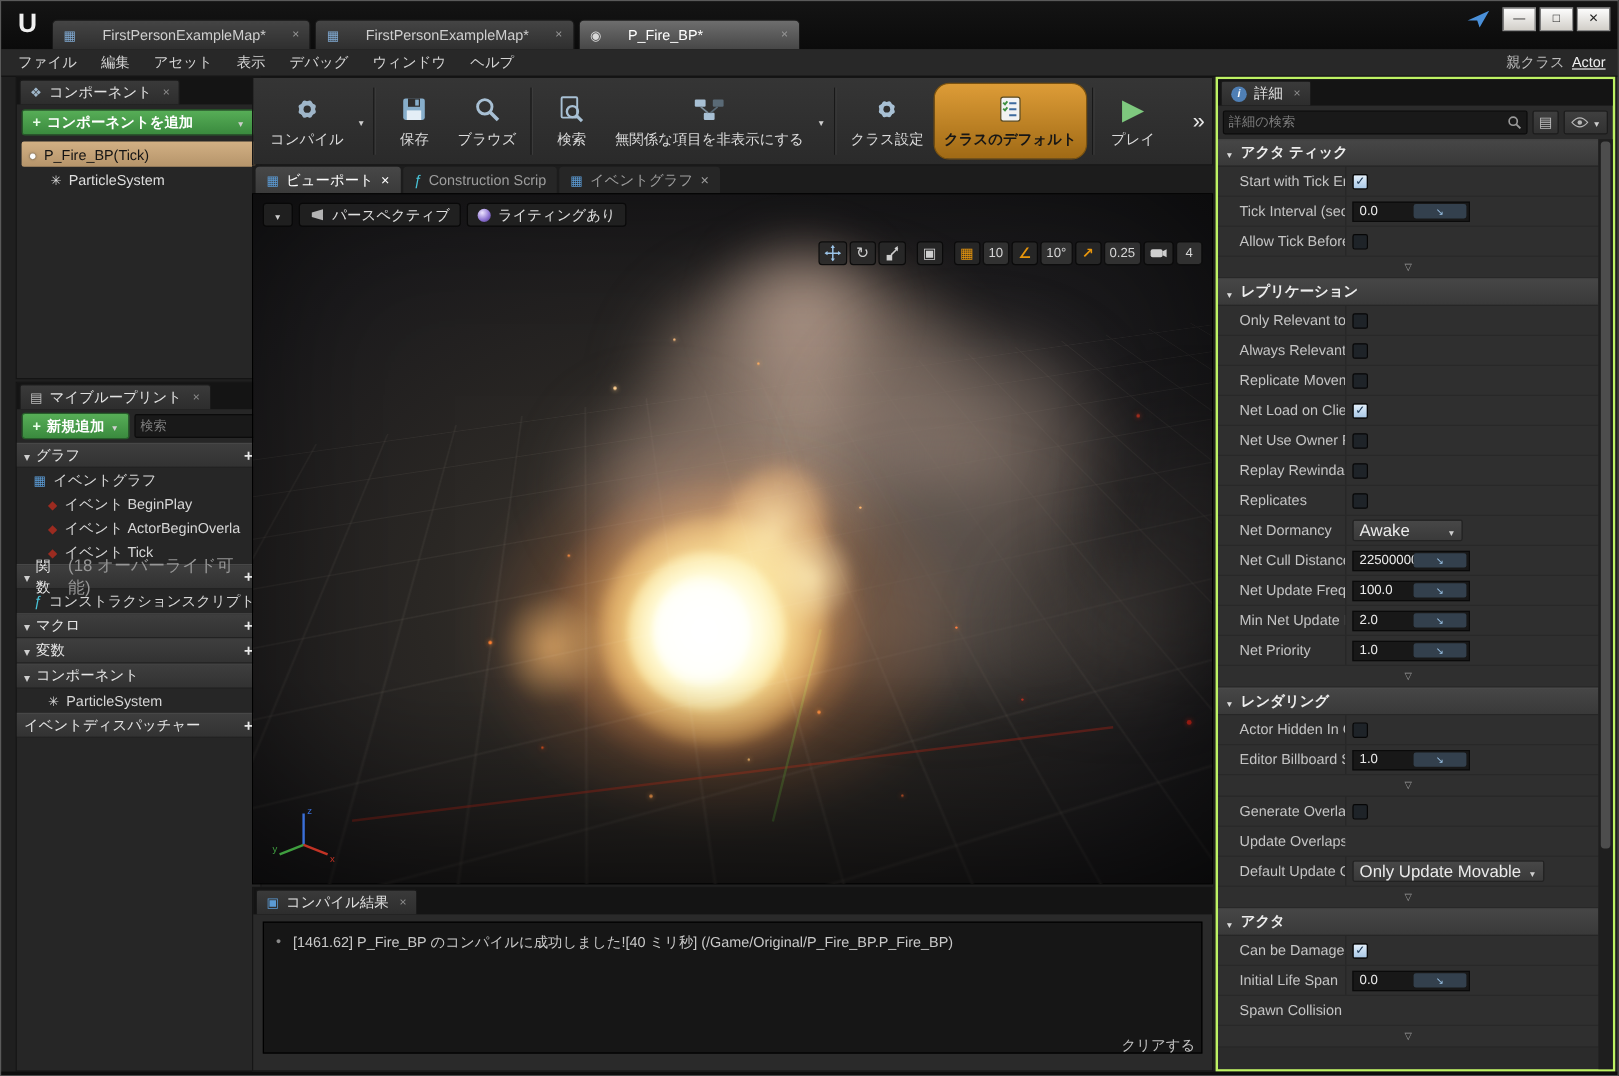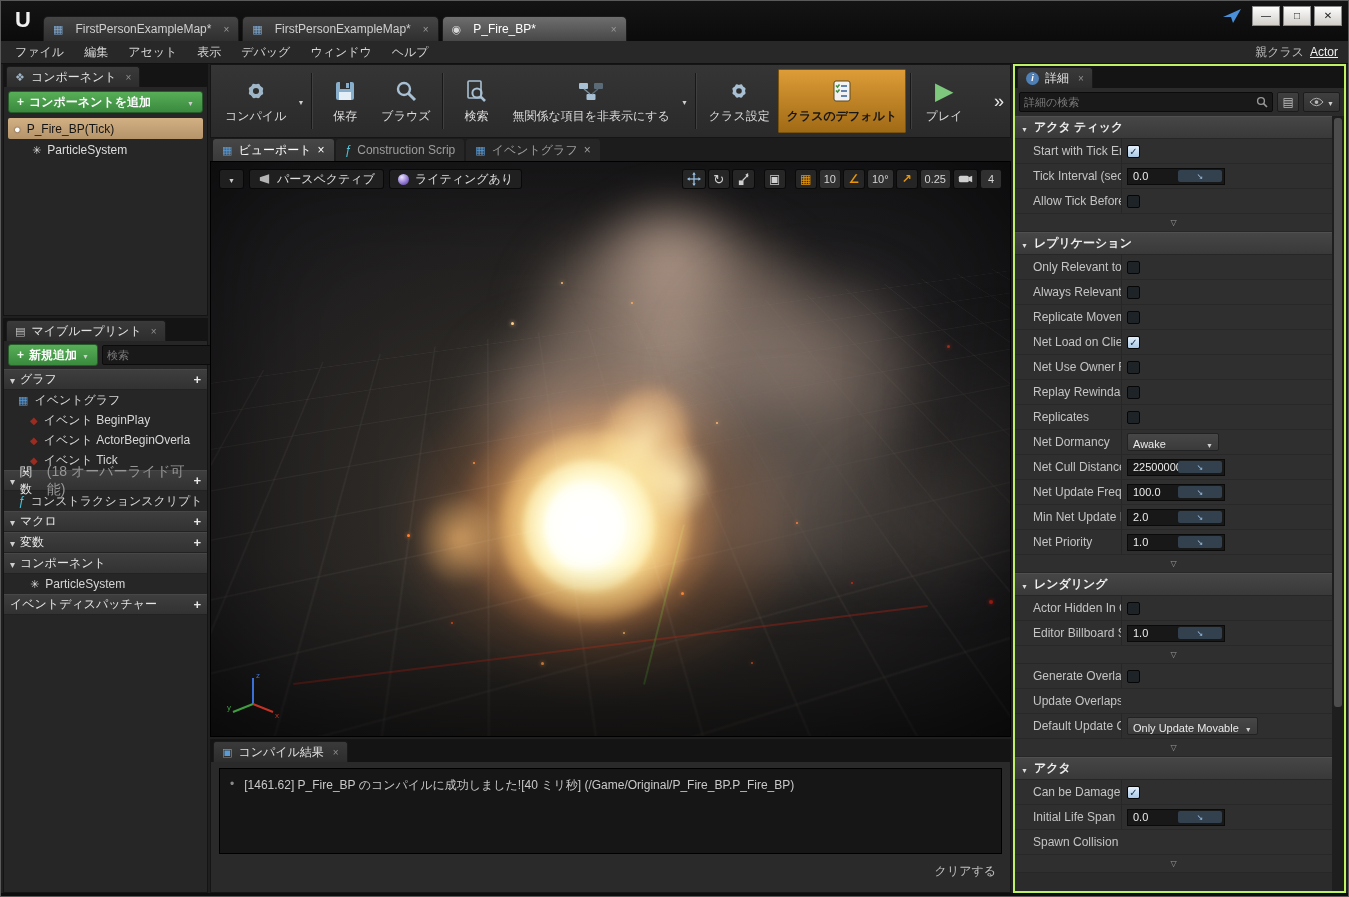--- a/index.html
+++ b/index.html
@@ -7,21 +7,21 @@
     font-family:"Liberation Sans","DejaVu Sans",sans-serif; font-size:12px; color:#c8c8c8; }
   .window { position:relative; width:1349px; height:897px; background:#1f1f1f;
     border:1px solid #5a5a5a; overflow:hidden; }
 
   
   .titlebar { position:absolute; left:0; top:0; right:0; height:40px;
     background:linear-gradient(#141414,#0b0b0b); }
   .ue-logo { position:absolute; left:8px; top:5px; width:28px; height:28px; color:#f0f0f0;
     font-size:22px; font-weight:bold; text-align:center; line-height:28px; }
   .asset-tabs { position:absolute; left:42px; bottom:0; display:flex; gap:3px; }
-  .atab { display:flex; align-items:center; gap:12px; height:25px; min-width:185px;
+  .atab { display:flex; align-items:center; gap:22px; height:25px; min-width:185px;
     padding:0 9px; border-radius:5px 5px 0 0; background:linear-gradient(#454545,#2f2f2f);
     border:1px solid #1a1a1a; border-bottom:none; color:#cfcfcf; white-space:nowrap; }
   .atab.active { background:linear-gradient(#6e6e6e,#474747); color:#fff; }
   .atab .x { margin-left:auto; color:#9a9a9a; font-size:10px; }
   .ic-map::after { content:"▦"; color:#7fa8d0; font-size:11px; }
   .ic-particle::after { content:"◉"; color:#d8d8d8; font-size:11px; }
   .title-right { position:absolute; right:6px; top:5px; display:flex; align-items:center; gap:10px; }
   .notif { width:20px; height:16px; }
   .winbtns { display:flex; gap:3px; }
   .winbtn { width:28px; height:20px; background:linear-gradient(#fdfdfd,#d2cfc9);
@@ -29,21 +29,21 @@
 
   
   .menubar { position:absolute; left:0; top:40px; right:0; height:23px; background:#282828;
     border-bottom:1px solid #111; display:flex; align-items:center; padding:0 4px; }
   .menu-item { padding:0 10px; line-height:23px; color:#d5d5d5; }
   .parent-class { position:absolute; right:10px; top:0; line-height:23px; color:#bdbdbd; }
   .parent-class a { color:#efefef; text-decoration:underline; margin-left:6px; }
 
   
   .main { position:absolute; left:0; top:63px; right:0; bottom:3px; }
-  .left-col  { position:absolute; left:2px; top:0; width:205px; bottom:0; }
+  .left-col  { position:absolute; left:12px; top:0; width:205px; bottom:0; }
   .center-col{ position:absolute; left:209px; top:0; width:801px; bottom:0; }
   .right-col { position:absolute; left:1012px; right:2px; top:0; bottom:0;
     background:#2b2b2b; border:2px solid #bef264; }
   .bottom-frame { position:absolute; left:0; right:0; bottom:0; height:3px; background:#0d0d0d; }
 
   
   .ptabbar { height:22px; background:#141414; display:flex; align-items:flex-end; padding-left:2px; }
   .ptab { display:flex; align-items:center; gap:6px; height:21px; padding:0 8px;
     background:linear-gradient(#3a3a3a,#2d2d2d); border:1px solid #1a1a1a; border-bottom:none;
     border-radius:3px 3px 0 0; color:#e2e2e2; white-space:nowrap; }
@@ -96,21 +96,21 @@
   .ic-comp::after { content:"❖"; color:#9fb6c9; font-size:11px; }
 
   
   .toolbar { position:absolute; left:0; right:0; top:0; height:74px;
     background:linear-gradient(#353535,#2a2a2a); border:1px solid #151515;
     display:flex; align-items:center; padding:0 6px; }
   .tbtn { display:flex; flex-direction:column; align-items:center; justify-content:center;
     gap:3px; min-width:56px; height:64px; padding:0 8px; color:#dcdcdc; white-space:nowrap; }
   .tbtn .ticon { height:28px; display:flex; align-items:center; }
   .tbtn.orange { background:linear-gradient(#dd9c37,#a06a15); border:1px solid #7a5210;
-    border-radius:1px; color:#161616; font-weight:bold; }
+    border-radius:13px; color:#161616; font-weight:bold; }
   .tsep { width:0; height:56px; border-left:1px solid #181818; border-right:1px solid #3f3f3f; margin:0 4px; }
   .tcaret { align-self:center; padding:0 3px; }
   .ic-play::after { content:"▶"; color:#7ec87e; font-size:24px; }
   .ic-chev::after { content:"»"; color:#e8e8e8; font-size:18px; }
   .toolbar-chev { margin-left:auto; }
 
   
   .doc-tabs { position:absolute; left:0; right:0; top:74px; height:23px; background:#1c1c1c;
     display:flex; align-items:flex-end; gap:2px; padding-left:3px; }
   .dtab { display:flex; align-items:center; gap:6px; height:22px; padding:0 9px;
@@ -162,35 +162,35 @@
   .floorshade { position:absolute; left:0; right:0; bottom:0; height:30%;
     background:linear-gradient(transparent, rgba(0,0,0,.35)); }
 
   .vp-left { position:absolute; left:8px; top:7px; display:flex; gap:5px; }
   .vpctl { display:flex; align-items:center; gap:6px; height:20px; padding:0 8px;
     background:rgba(34,34,34,.85); border:1px solid rgba(0,0,0,.7); border-radius:3px; color:#e0e0e0; }
   .litball { width:11px; height:11px; border-radius:50%;
     background:radial-gradient(circle at 35% 30%, #ece4ff, #8a6fd0 60%, #45376f); }
   .vp-right { position:absolute; right:8px; top:7px; display:flex; align-items:center; gap:2px; }
   .vpbtn, .vpnum { height:20px; min-width:22px; display:flex; align-items:center; justify-content:center;
-    padding:0 4px; background:rgba(40,40,40,.9); border:1px solid rgba(0,0,0,.7); border-radius:3px; color:#d5d5d5; }
+    padding:0 4px; background:rgba(40,40,40,.9); border:1px solid rgba(0,0,0,.7); border-radius:3px; color:#d5d5d5;margin-top:32px; }
   .vpnum { background:rgba(52,52,52,.9); font-size:11px; }
   .vpgap { width:5px; }
   .ic-rotate::after { content:"↻"; font-size:13px; color:#cfcfcf; }
   .ic-cube::after { content:"▣"; font-size:12px; color:#cfcfcf; }
   .ic-gridsnap::after { content:"▦"; font-size:12px; color:#e8960c; }
   .ic-angle::after { content:"∠"; font-size:12px; color:#e8960c; font-weight:bold; }
   .ic-nearrow::after { content:"↗"; font-size:12px; color:#e8960c; font-weight:bold; }
   .axis-gizmo { position:absolute; left:14px; bottom:16px; }
 
   
   .compile-panel { position:absolute; left:0; right:0; bottom:0; height:154px;
     background:#2a2a2a; border:1px solid #151515; }
   .ic-compiletab::after { content:"▣"; color:#5b9bd5; font-size:11px; }
-  .compile-box { position:absolute; left:8px; right:8px; top:28px; height:86px;
+  .compile-box { position:absolute; left:8px; right:8px; top:28px; height:110px;
     background:#161616; border:1px solid #000; padding:8px 10px;text-align:right; }
   .compile-line { display:flex; gap:10px; color:#c9c9c9; }
   .bullet::after { content:"•"; color:#8a8a8a; }
   .clear-link { position:absolute; right:14px; bottom:12px; color:#c2c2c2; }
 
   
   .ic-info { width:13px; height:13px; border-radius:50%; background:#4f7fb5; color:#fff;
     font-size:9px; font-weight:bold; font-style:italic; text-align:center; line-height:13px; }
   .ic-info::after { content:"i"; }
   .d-search-row { display:flex; align-items:center; gap:4px; padding:4px; }
@@ -210,22 +210,22 @@
     display:flex; align-items:center; justify-content:center; font-size:10px; }
   .cb.checked { background:linear-gradient(#e4f0fb,#a9c8e6); color:#16324f; font-weight:bold; }
   .cb.checked::after { content:"✓"; }
   .numfield { width:98px; height:17px; background:#181818; border:1px solid #0a0a0a;
     display:flex; align-items:center; padding:0 2px 0 5px; color:#ececec; font-size:11px; }
   .numfield span { flex:1; white-space:nowrap; overflow:hidden; }
   .numgrip { width:12px; height:12px; border-radius:2px; background:#33404d; color:#9cc4e8;
     font-size:8px; display:flex; align-items:center; justify-content:center; flex-shrink:0; }
   .numgrip::after { content:"↘"; }
   .ddfield { height:18px; min-width:92px; max-width:185px; background:linear-gradient(#474747,#3a3a3a);
-    border:1px solid #222; border-radius:2px; display:flex; align-items:flex-end; gap:6px;
-    padding:0 5px; color:#eaeaea; font-size:11px; white-space:nowrap; }
+    border:1px solid #222; border-radius:2px; display:flex; align-items:center; gap:6px;
+    padding:0 5px; color:#eaeaea; font-size:14px; white-space:nowrap; }
   .ddfield .caret { margin-left:auto; }
   .adv { height:18px; background:#2f2f2f; border-bottom:1px solid #272727; text-align:center; }
   .adv::after { content:"▽"; font-size:8px; color:#9a9a9a; line-height:17px; }
   .d-scrollbar { position:absolute; right:0; top:50px; bottom:0; width:12px; background:#1e1e1e; }
   .d-thumb { position:absolute; left:2px; right:2px; top:2px; height:76%; background:#4d4d4d; border-radius:3px; }
 </style>
 </head>
 <body>
 
 <div class="window">

